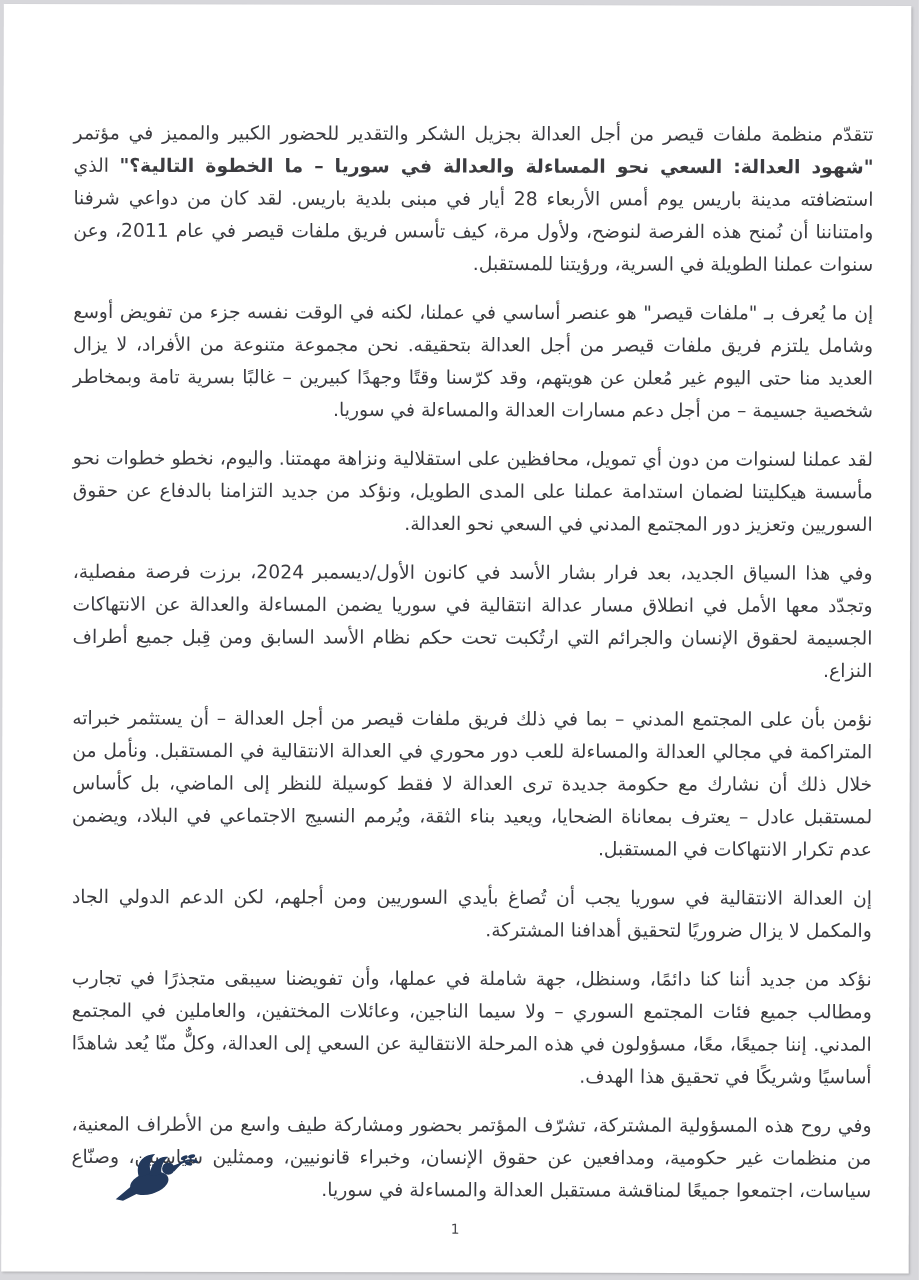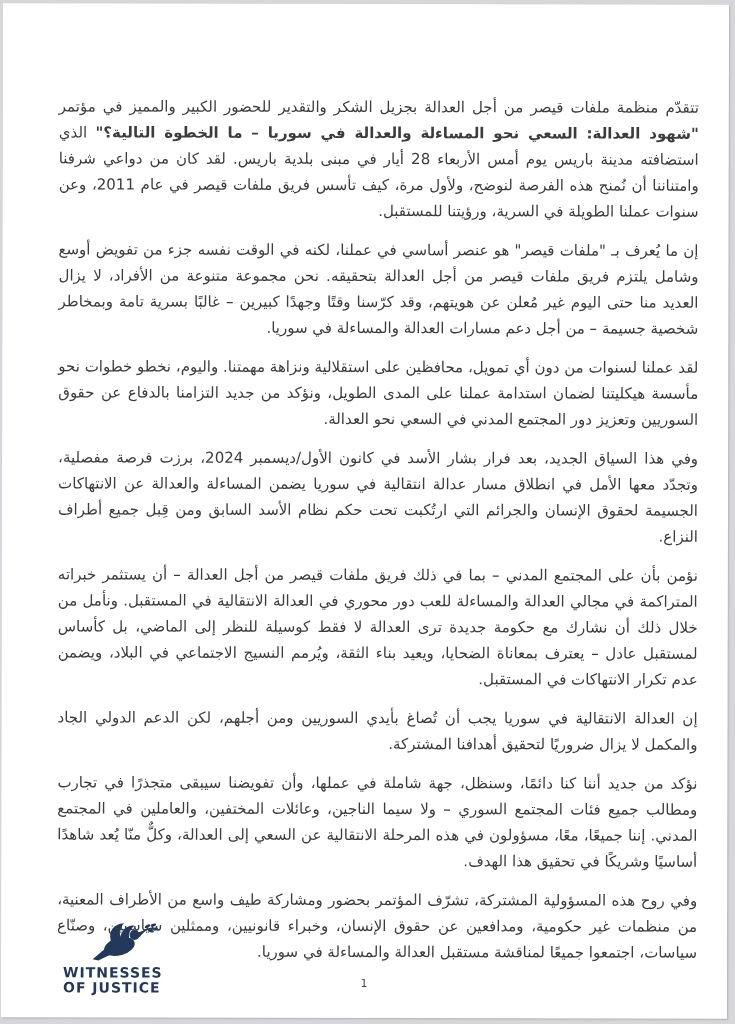--- a/index.html
+++ b/index.html
@@ -69,22 +69,18 @@
           <path d="M52,32 C54,14 66,4 78,6 C70,12 67,22 69,30 Z"></path>
           <circle cx="78" cy="22" r="8.5"></circle>
           <polygon points="84,18 98,13 86,26"></polygon>
           <ellipse cx="100" cy="7" rx="5" ry="2.5" transform="rotate(-25 100 7)"></ellipse>
           <ellipse cx="110" cy="5" rx="5" ry="2.5" transform="rotate(-15 110 5)"></ellipse>
           <ellipse cx="106" cy="15" rx="5" ry="2.5" transform="rotate(15 106 15)"></ellipse>
           <ellipse cx="115" cy="12" rx="4" ry="2" transform="rotate(20 115 12)"></ellipse>
         </g>
         <path d="M90,18 C99,11 108,9 116,11" stroke="#23395c" stroke-width="2.5" fill="none"></path>
       </svg>
-      <div class="logo-text">
-        <span>WITNESSES</span>
-        <span>OF JUSTICE</span>
-      </div>
     </div>
 
     <div class="page-number">1</div>
 
   </div>
 </div>
 
 </body></html>

